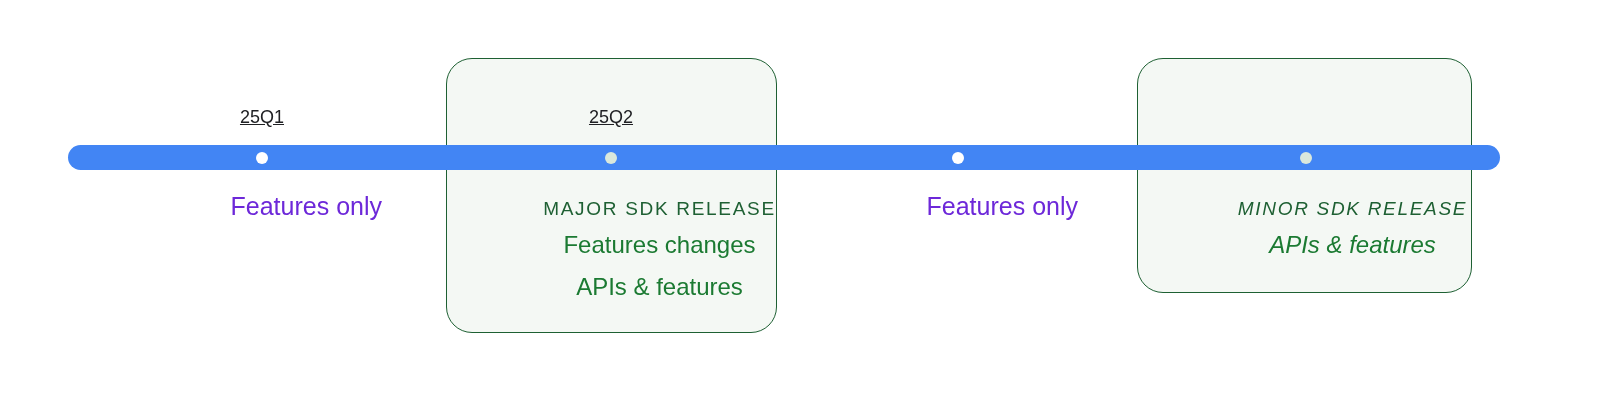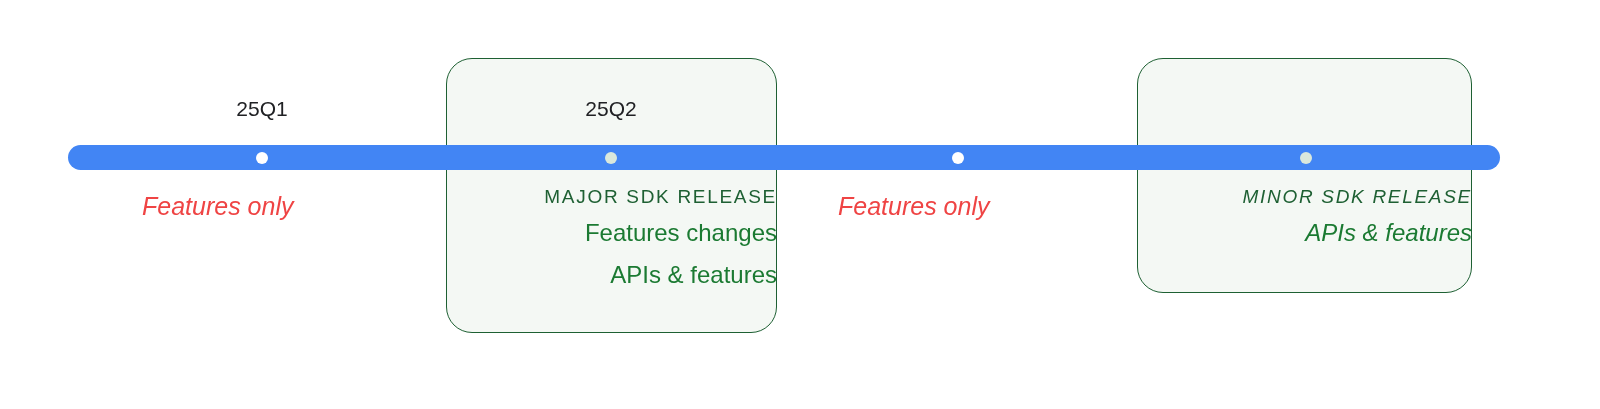--- a/index.html
+++ b/index.html
@@ -47,48 +47,49 @@
     background: #f4f8f4;
     border: 1.5px solid #1e6033;
     border-radius: 26px;
     box-sizing: border-box;
     z-index: 1;
   }
 
   
   .quarter-label {
     position: absolute;
-    top: 93px;
+    top: 101px;
     text-align: center;
-    font-size: 21px;
+    font-size: 18px;
     line-height: 32px;
     color: #202124;
     white-space: nowrap;
     z-index: 5;
+    text-decoration: underline;
   }
 
   
   .plain-note {
     position: absolute;
     top: 190px;
-    text-align: left;
+    text-align: right;
     font-size: 25px;
     line-height: 32px;
-    font-style: italic;
-    color: #ef4444;
+    color: #6d28d9;
     white-space: nowrap;
     z-index: 5;
   }
 
   
   .card-text-block {
     position: absolute;
-    top: 182px;
-    text-align: right;
+    top: 194px;
+    text-align: center;
     z-index: 5;
+    padding-left: 48px;
   }
   .release-kind {
     font-size: 19px;
     line-height: 30px;
     letter-spacing: 1.7px;
     color: #1e6033;
     text-transform: uppercase;
     white-space: nowrap;
   }
   .release-line {

